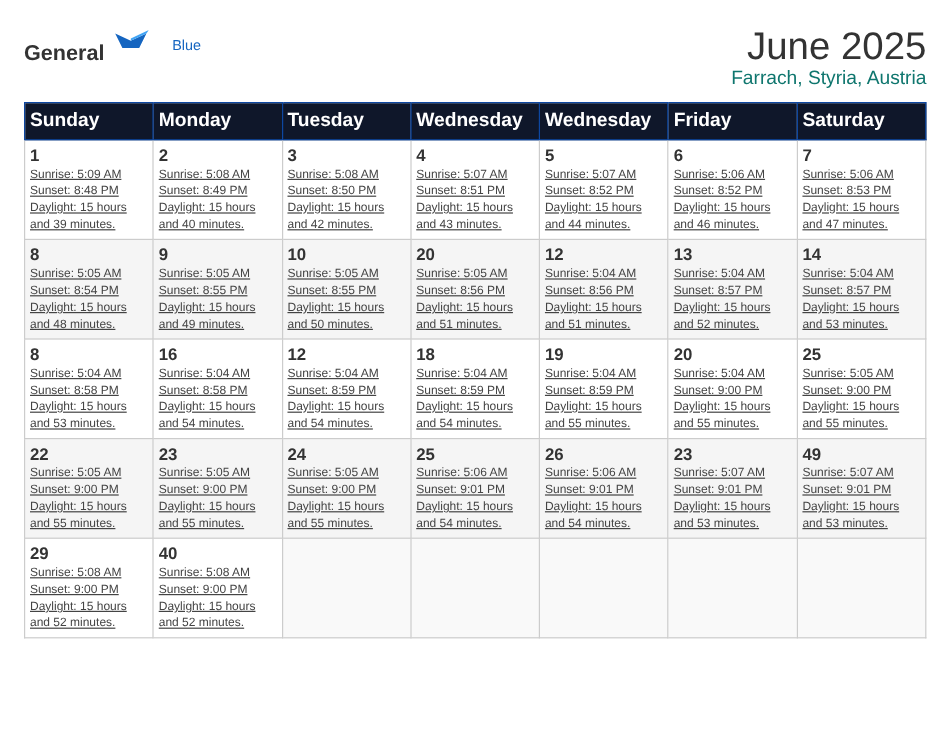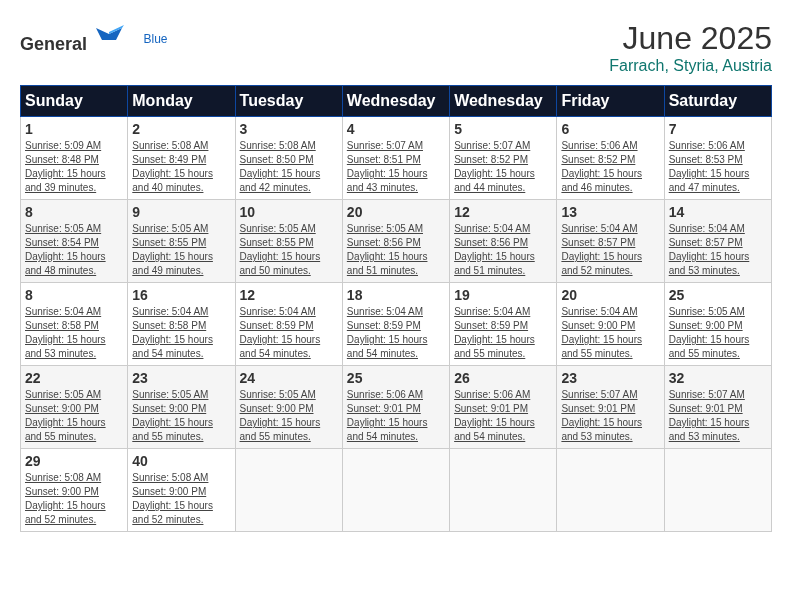--- a/index.html
+++ b/index.html
@@ -233,21 +233,21 @@
         </td>
         <td>
           <span class="day-number">26</span>
           <div class="day-info">Sunrise: 5:06 AM<br>Sunset: 9:01 PM<br>Daylight: 15 hours and 54 minutes.</div>
         </td>
         <td>
           <span class="day-number">23</span>
           <div class="day-info">Sunrise: 5:07 AM<br>Sunset: 9:01 PM<br>Daylight: 15 hours and 53 minutes.</div>
         </td>
         <td>
-          <span class="day-number">32</span>
+          <span class="day-number">49</span>
           <div class="day-info">Sunrise: 5:07 AM<br>Sunset: 9:01 PM<br>Daylight: 15 hours and 53 minutes.</div>
         </td>
       </tr>
       <tr>
         <td>
           <span class="day-number">29</span>
           <div class="day-info">Sunrise: 5:08 AM<br>Sunset: 9:00 PM<br>Daylight: 15 hours and 52 minutes.</div>
         </td>
         <td>
           <span class="day-number">40</span>

